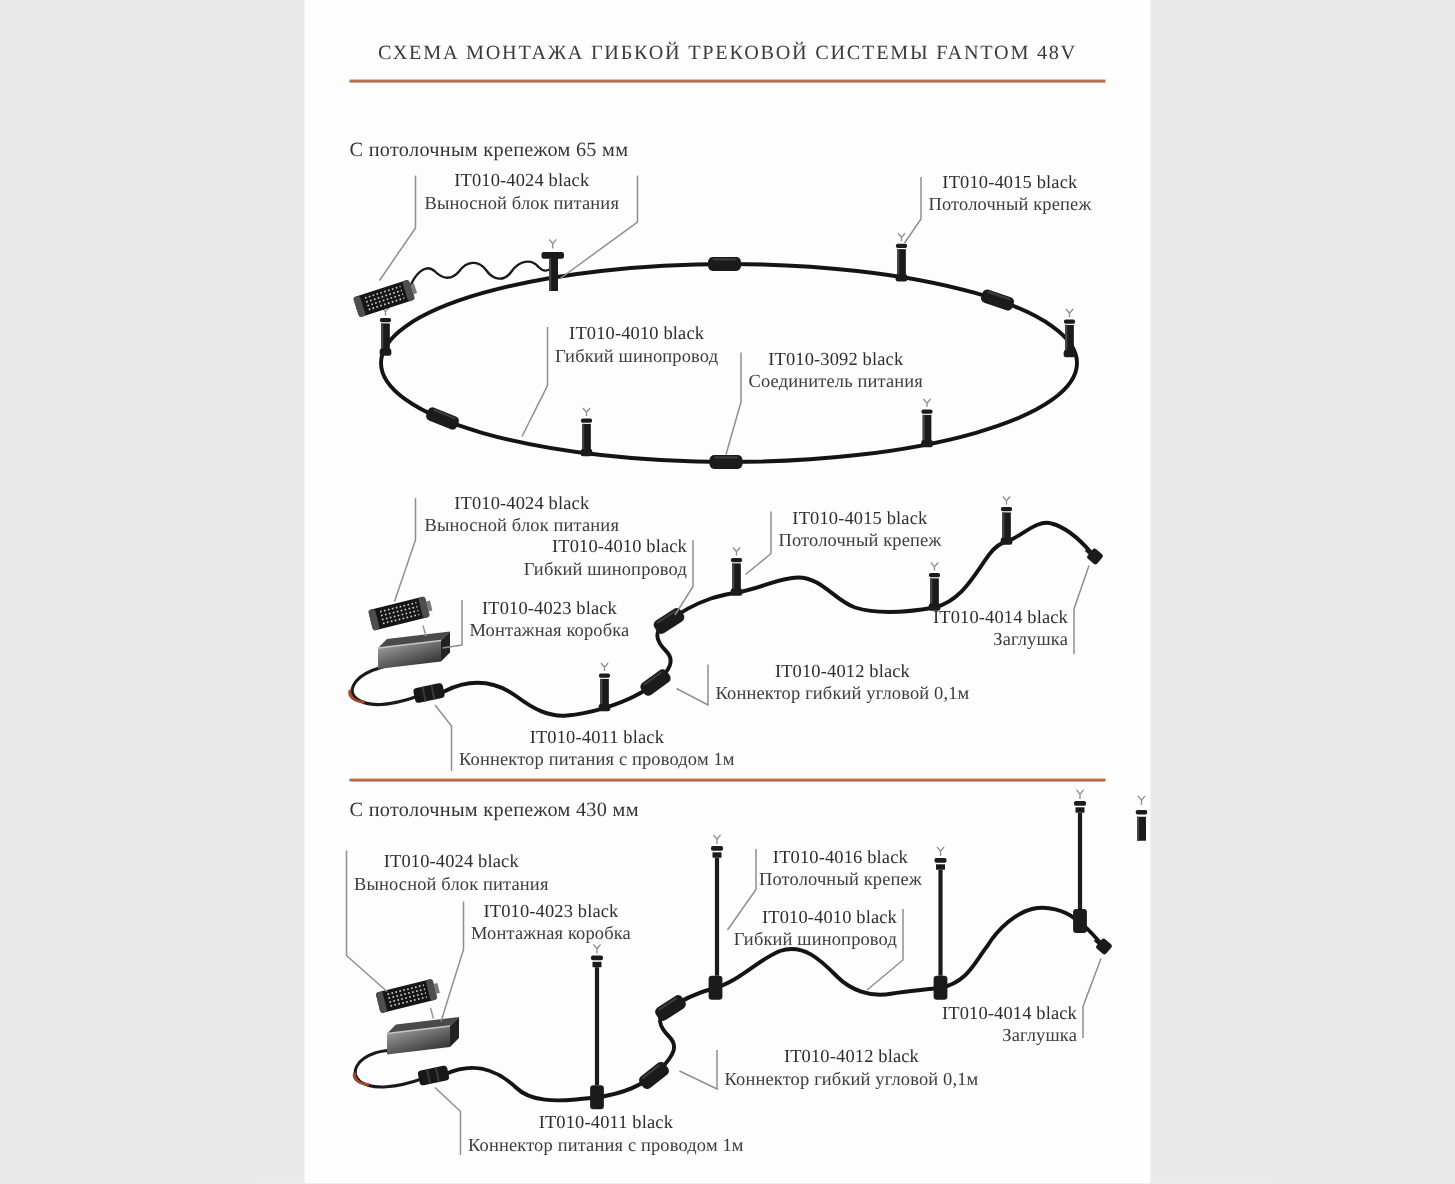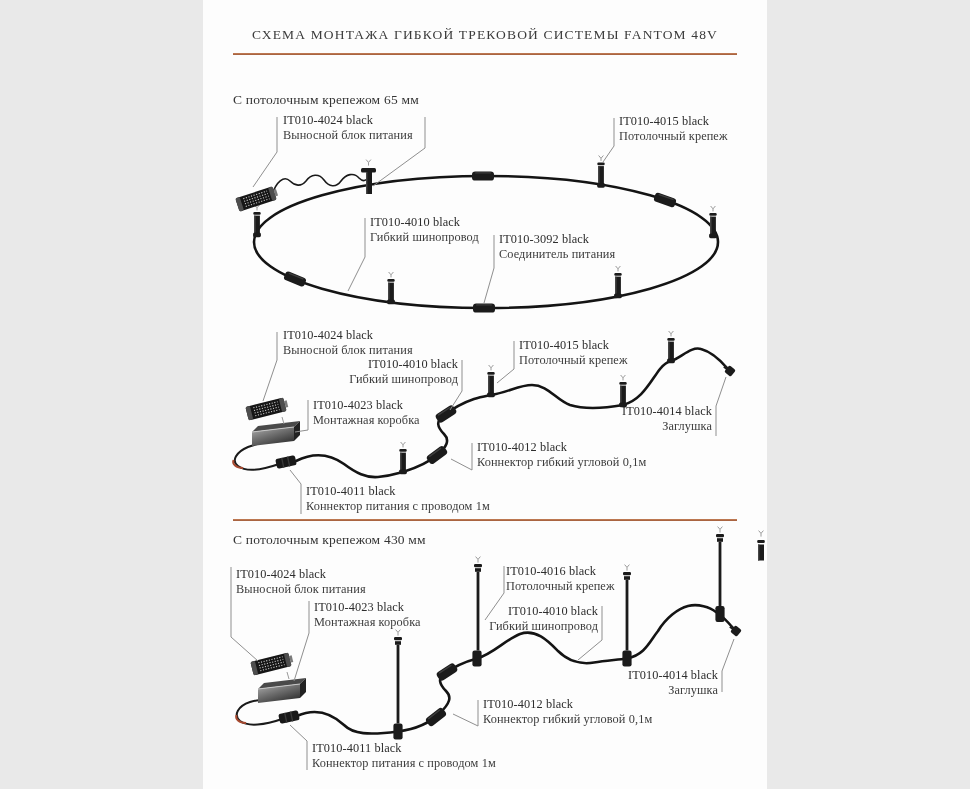--- a/index.html
+++ b/index.html
@@ -6,21 +6,21 @@
   .page { position:relative; width:970px; height:789px; background:#e9e9e9;
           font-family:Liberation Serif, serif; overflow:hidden; }
   .content { position:absolute; left:203px; top:0; width:564px; height:789px; background:#fdfdfd; }
   .page-title { position:absolute; left:203px; top:27px; width:564px; text-align:center;
                 font-size:13.5px; letter-spacing:1.15px; color:#3b3b3b; }
   .divider { position:absolute; left:233px; width:504px; height:2px;
              background:linear-gradient(#c58159,#a05b39); }
   .sec-title { position:absolute; font-size:13.5px; color:#343434; letter-spacing:.2px; }
   svg.canvas { position:absolute; left:0; top:0; }
   .lbl { position:absolute; font-size:12.3px; line-height:15px; color:#3c3c3c;
-         white-space:nowrap; letter-spacing:.1px; }
+         white-space:nowrap; letter-spacing:.1px;text-align:center; }
   .lbl .code { color:#2d2d2d; }
   .lbl.right { text-align:right; }
 </style>
 </head>
 <body>
 
 <div class="page">
   <div class="content"></div>
 
   <svg class="canvas" width="970" height="789" viewBox="0 0 970 789">

